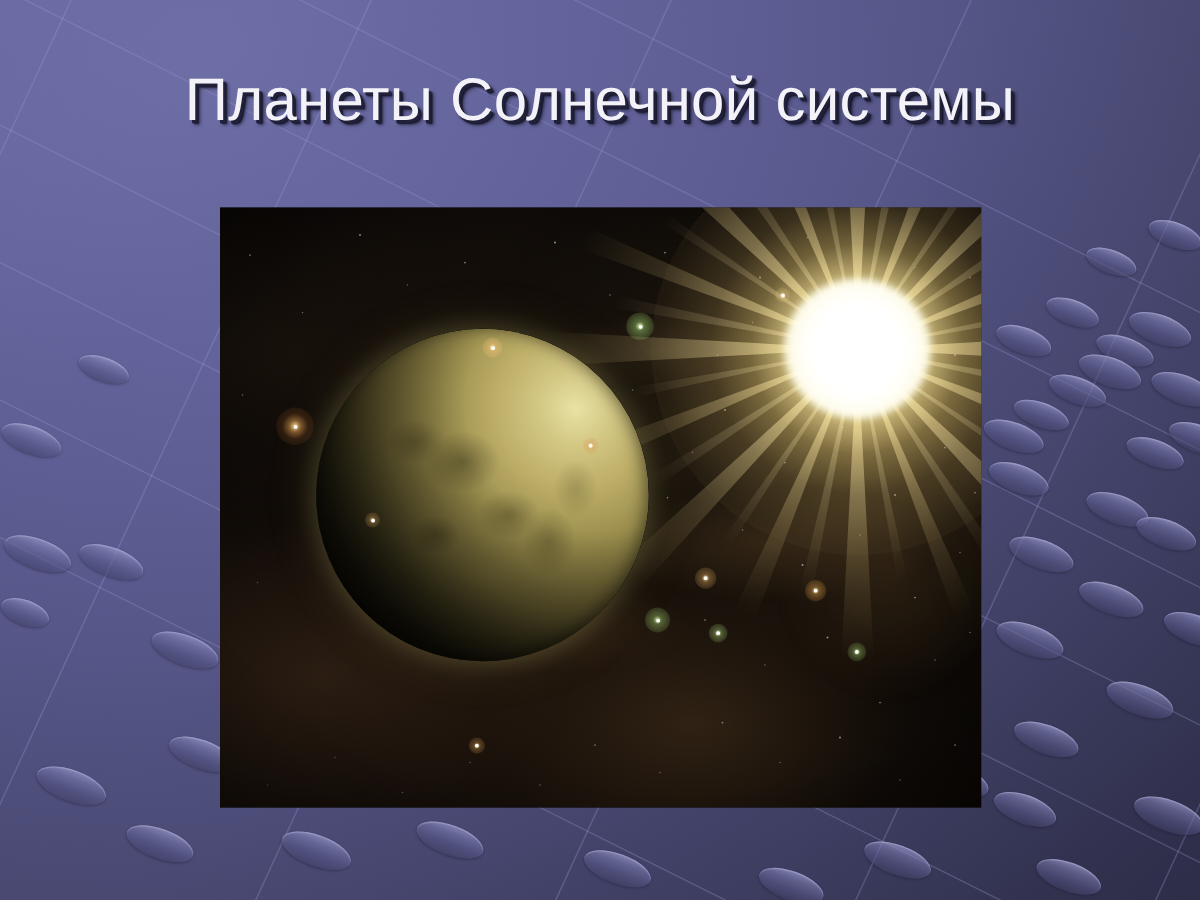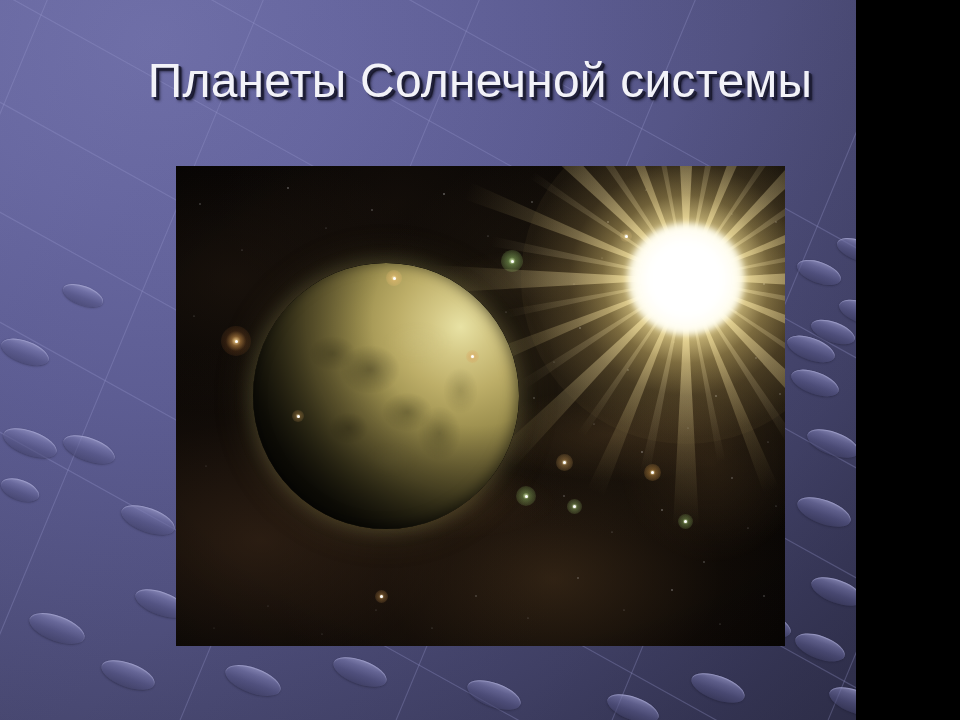--- a/index.html
+++ b/index.html
@@ -11,21 +11,21 @@
   body {
     width: 960px;
     height: 720px;
     overflow: hidden;
     font-family: "Liberation Sans", sans-serif;
   }
 
   
   #slide {
     position: relative;
-    width: 856px;
+    width: 960px;
     height: 720px;
     overflow: hidden;
     background: #be185d;
   }
 
   
   .bg-base {
     position: absolute;
     inset: 0;
     background:

